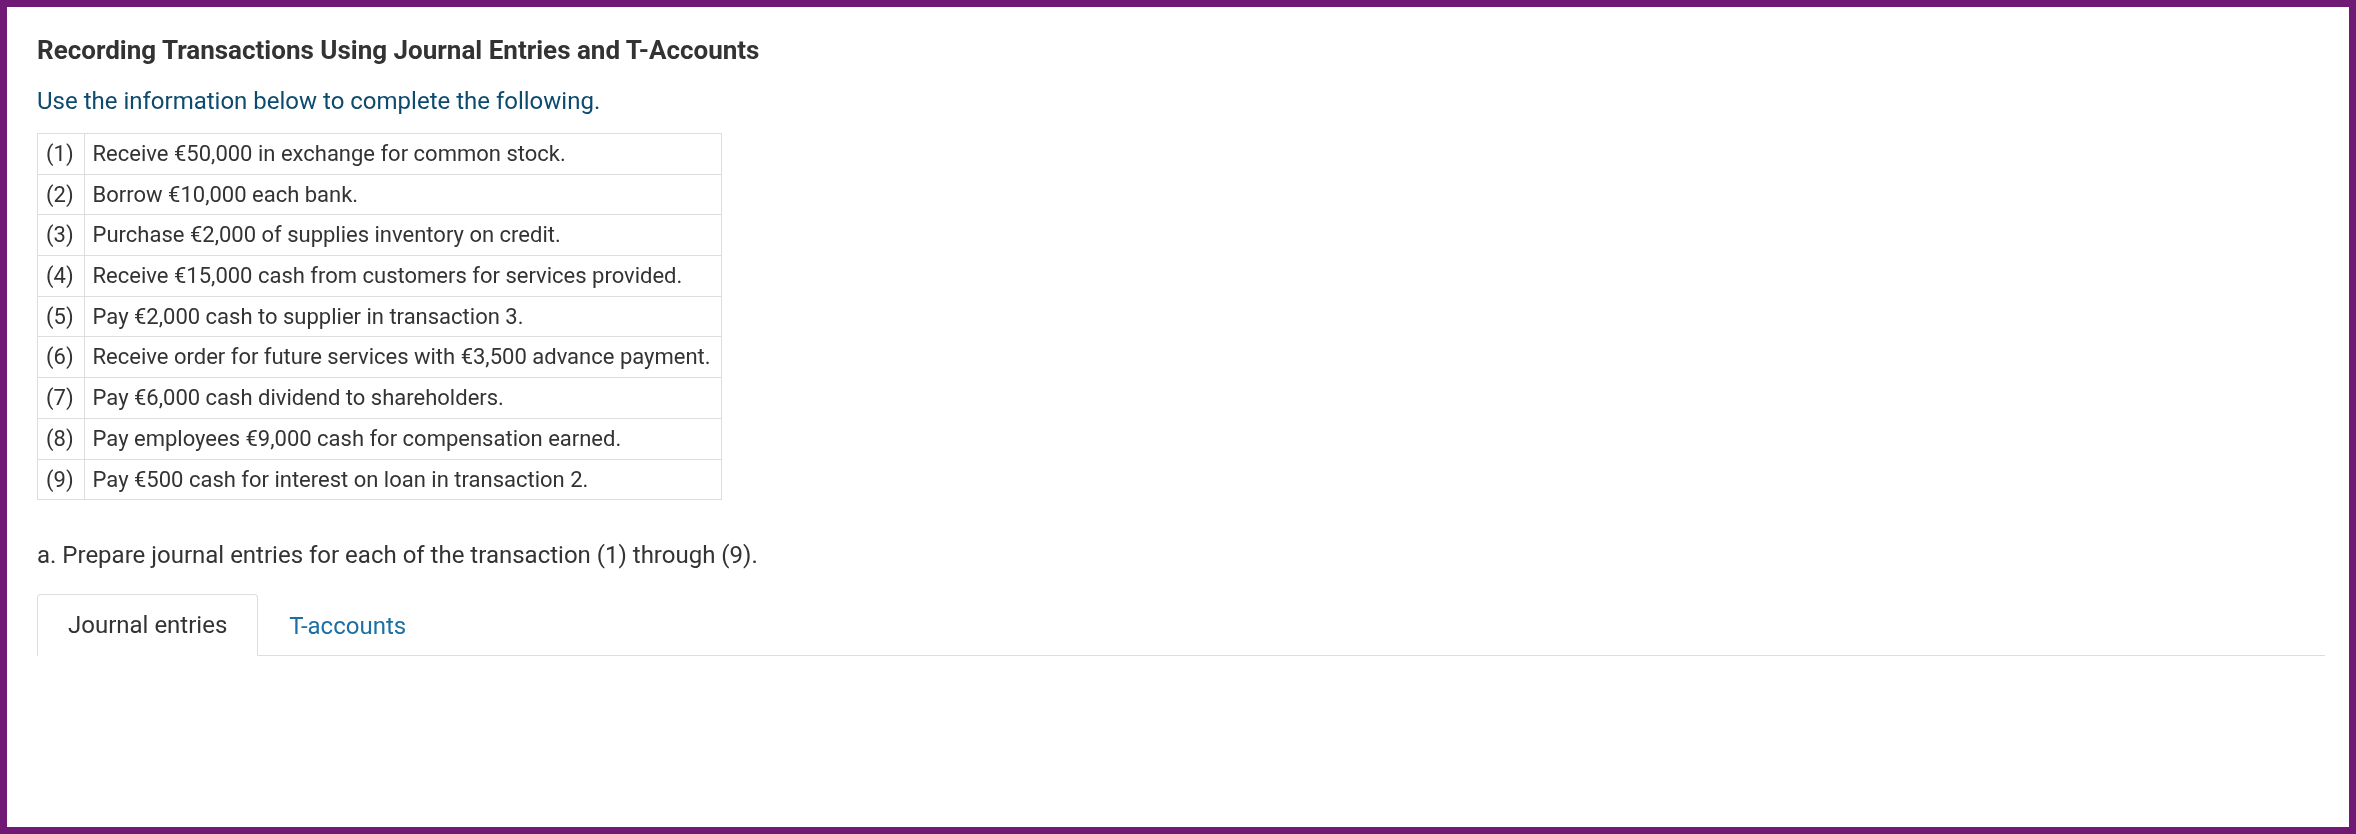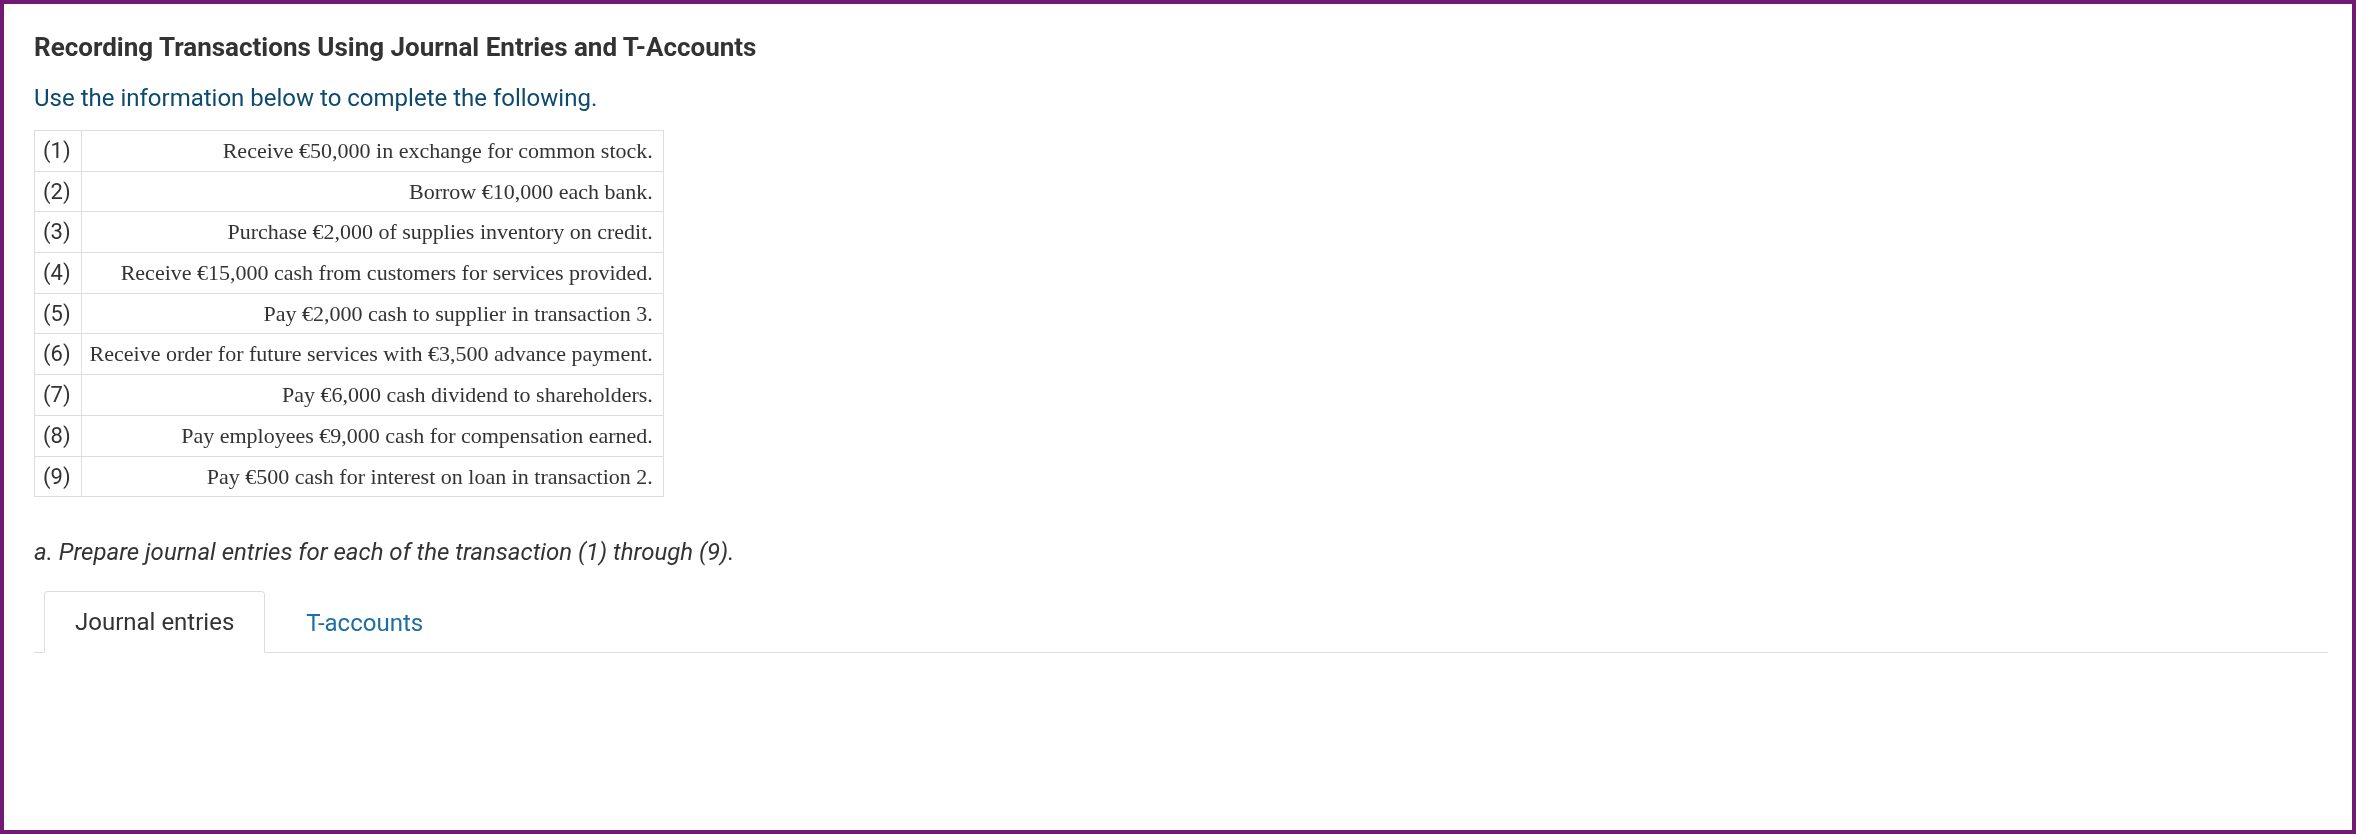--- a/index.html
+++ b/index.html
@@ -8,21 +8,21 @@
     width: 2356px;
     height: 834px;
     font-family: -apple-system, BlinkMacSystemFont, "Segoe UI", Roboto, "Helvetica Neue", Arial, sans-serif;
     color: #333;
     background: #fff;
   }
   .container {
     box-sizing: border-box;
     width: 100%;
     height: 100%;
-    border: 4px solid #701a75;
+    border: 7px solid #701a75;
     padding: 28px 24px 0 30px;
   }
   .title {
     font-size: 26px;
     font-weight: 700;
     color: #333;
     margin: 0 0 22px 0;
   }
   .intro {
     font-size: 24px;
@@ -37,44 +37,41 @@
   table.tx td {
     border: 1px solid #ddd;
     padding: 5px 10px 5px 8px;
     line-height: 1.35;
   }
   table.tx td.num {
     text-align: left;
     white-space: nowrap;
   }
   table.tx td.desc {
-    text-align: right;
-    font-family: Liberation Serif, serif;
+    text-align: left;
   }
   .instr {
     font-size: 24px;
     margin: 0 0 20px 0;
     line-height: 1.45;
-    font-style: italic;
   }
   .tabs {
     display: flex;
     align-items: flex-end;
     border-bottom: 1px solid #ddd;
     font-size: 24px;
   }
   .tab {
     padding: 16px 30px;
     cursor: pointer;
     border: 1px solid transparent;
     border-bottom: none;
     position: relative;
     top: 1px;
     color: #1c6ea4;
-    margin-left: 10px;
   }
   .tab.active {
     border-color: #ddd;
     border-bottom: 1px solid #fff;
     background: #fff;
     color: #333;
     border-radius: 4px 4px 0 0;
   }
 </style>
 </head>

